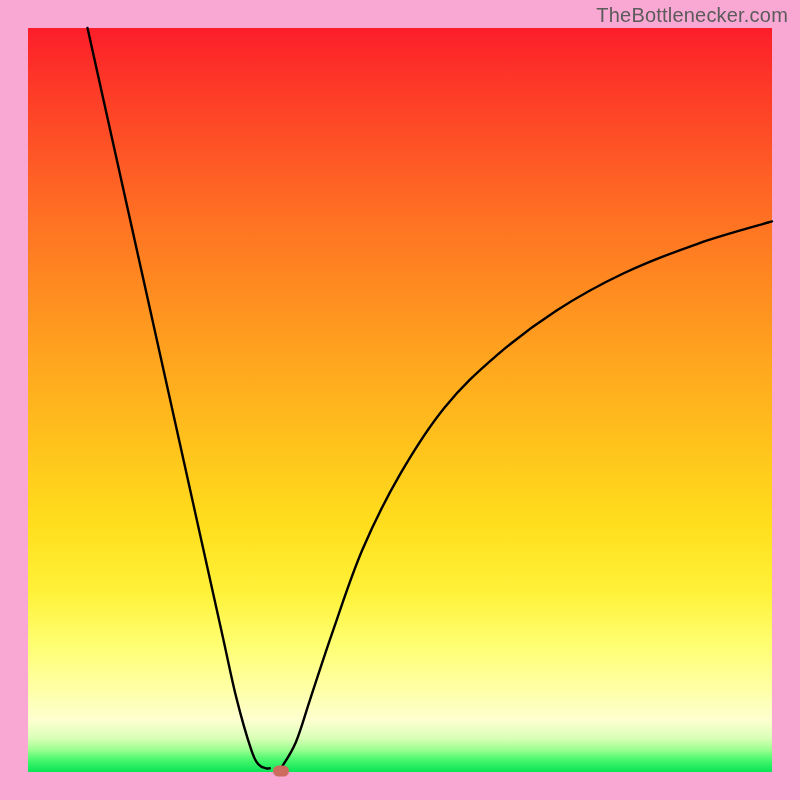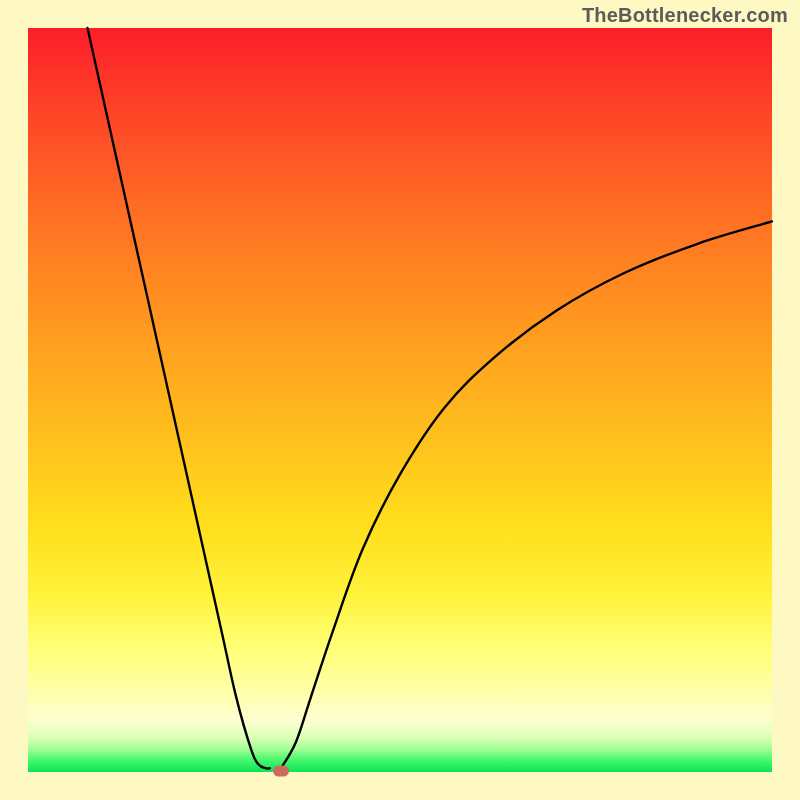--- a/index.html
+++ b/index.html
@@ -9,22 +9,21 @@
     height: 800px;
     background: #000;
     overflow: hidden;
   }
   .frame {
     position: absolute;
     left: 0;
     top: 0;
     width: 800px;
     height: 800px;
-    background: #fef9c3;
-    font-weight: bold;
+    background: #f9a8d4;
   }
   .plot {
     position: absolute;
     left: 28px;
     top: 28px;
     width: 744px;
     height: 744px;
     
     background: linear-gradient(
       to bottom,

